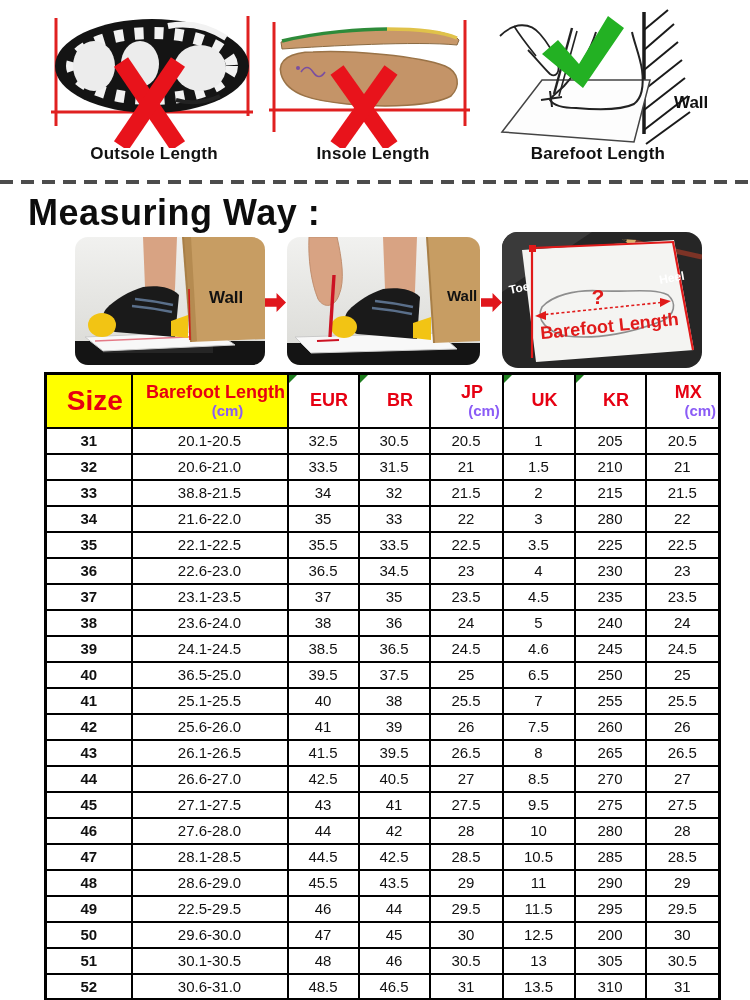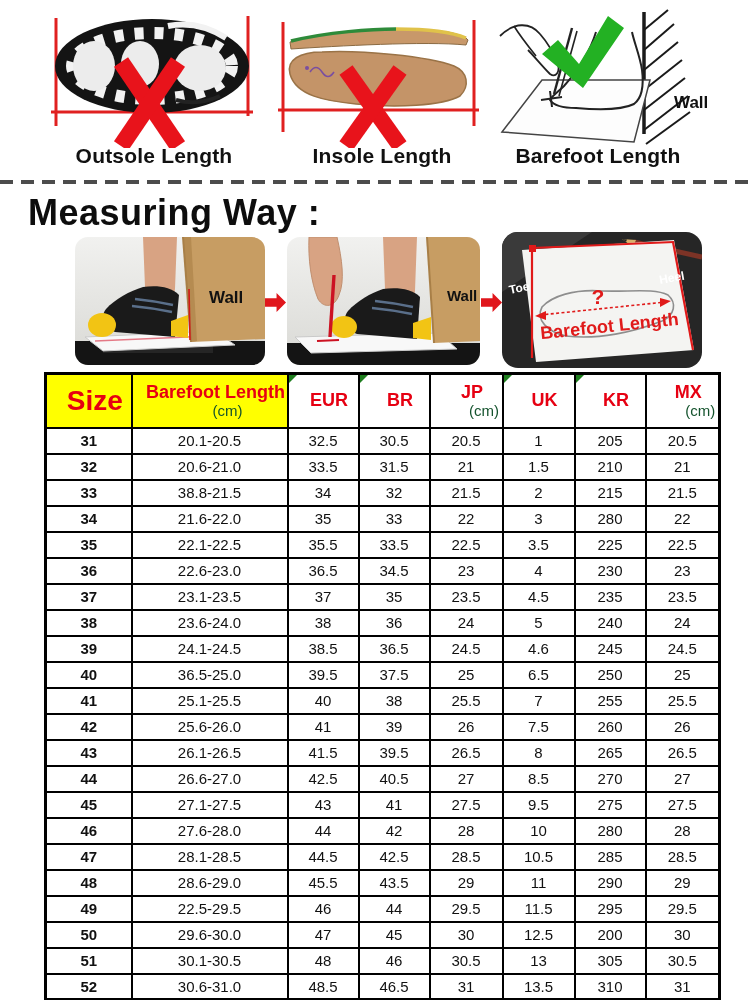--- a/index.html
+++ b/index.html
@@ -3,23 +3,23 @@
 <meta charset="utf-8">
 <style>
   * { margin:0; padding:0; box-sizing:border-box; }
   body { background:#fff; font-family:"Liberation Sans", sans-serif; }
   #canvas { position:relative; width:750px; height:1000px; background:#ffffff; overflow:hidden; }
   svg text { font-family:"Liberation Sans", sans-serif; }
 
   
   .figure { position:absolute; top:8px; }
   .fig-label { position:absolute; left:0; right:0; top:136px; text-align:center;
-               font-size:21px; font-weight:bold; color:#111; letter-spacing:0.2px; }
+               font-size:17px; font-weight:bold; color:#111; letter-spacing:0.2px; }
   #fig-outsole { left:48px;  width:212px; height:162px; }
-  #fig-insole  { left:276px; width:212px; height:162px; }
+  #fig-insole  { left:267px; width:212px; height:162px; }
   #fig-barefoot{ left:484px; width:228px; height:162px; }
 
   
   .dashed-divider { position:absolute; top:180px; left:0; width:750px; height:4px;
     background:repeating-linear-gradient(90deg,#4c4c4c 0 13px, transparent 13px 21px); }
   .measuring-heading { position:absolute; top:192px; left:28px; font-size:36px;
     font-weight:800; color:#0d0d0d; letter-spacing:0.5px; }
 
   
   .photo { position:absolute; overflow:hidden; border-radius:13px; }
@@ -33,21 +33,21 @@
   
   #size-table { position:absolute; left:44px; top:372px; width:674px;
     border-collapse:collapse; table-layout:fixed; background:#fff;
     border:3px solid #000; }
   #size-table th, #size-table td { border:2px solid #000; text-align:center;
     vertical-align:middle; color:#111; overflow:hidden; }
   #size-table thead th { height:54px; position:relative; background:#fff; }
   #size-table thead th.hl { background:#ffff00; }
   .th-label { display:block; font-size:18px; font-weight:bold; color:#e60012; line-height:1.15;margin-left:12px; }
   .th-label.big { font-size:28px; }
-  .th-sub { display:block; font-size:15px; font-weight:normal; color:#14532d; line-height:1.1;padding-left:36px; }
+  .th-sub { display:block; font-size:15px; font-weight:bold; color:#8b5cf6; line-height:1.1;padding-left:36px; }
   #size-table tbody td { height:26px; font-size:15px; line-height:1; padding:0; }
   #size-table tbody td:first-child { font-weight:bold; }
   .corner-marker { position:absolute; top:0; left:0; width:0; height:0;
     border-top:8px solid #1e7e1e; border-right:8px solid transparent; }
 </style>
 </head>
 <body>
 
 <div id="canvas">
 

